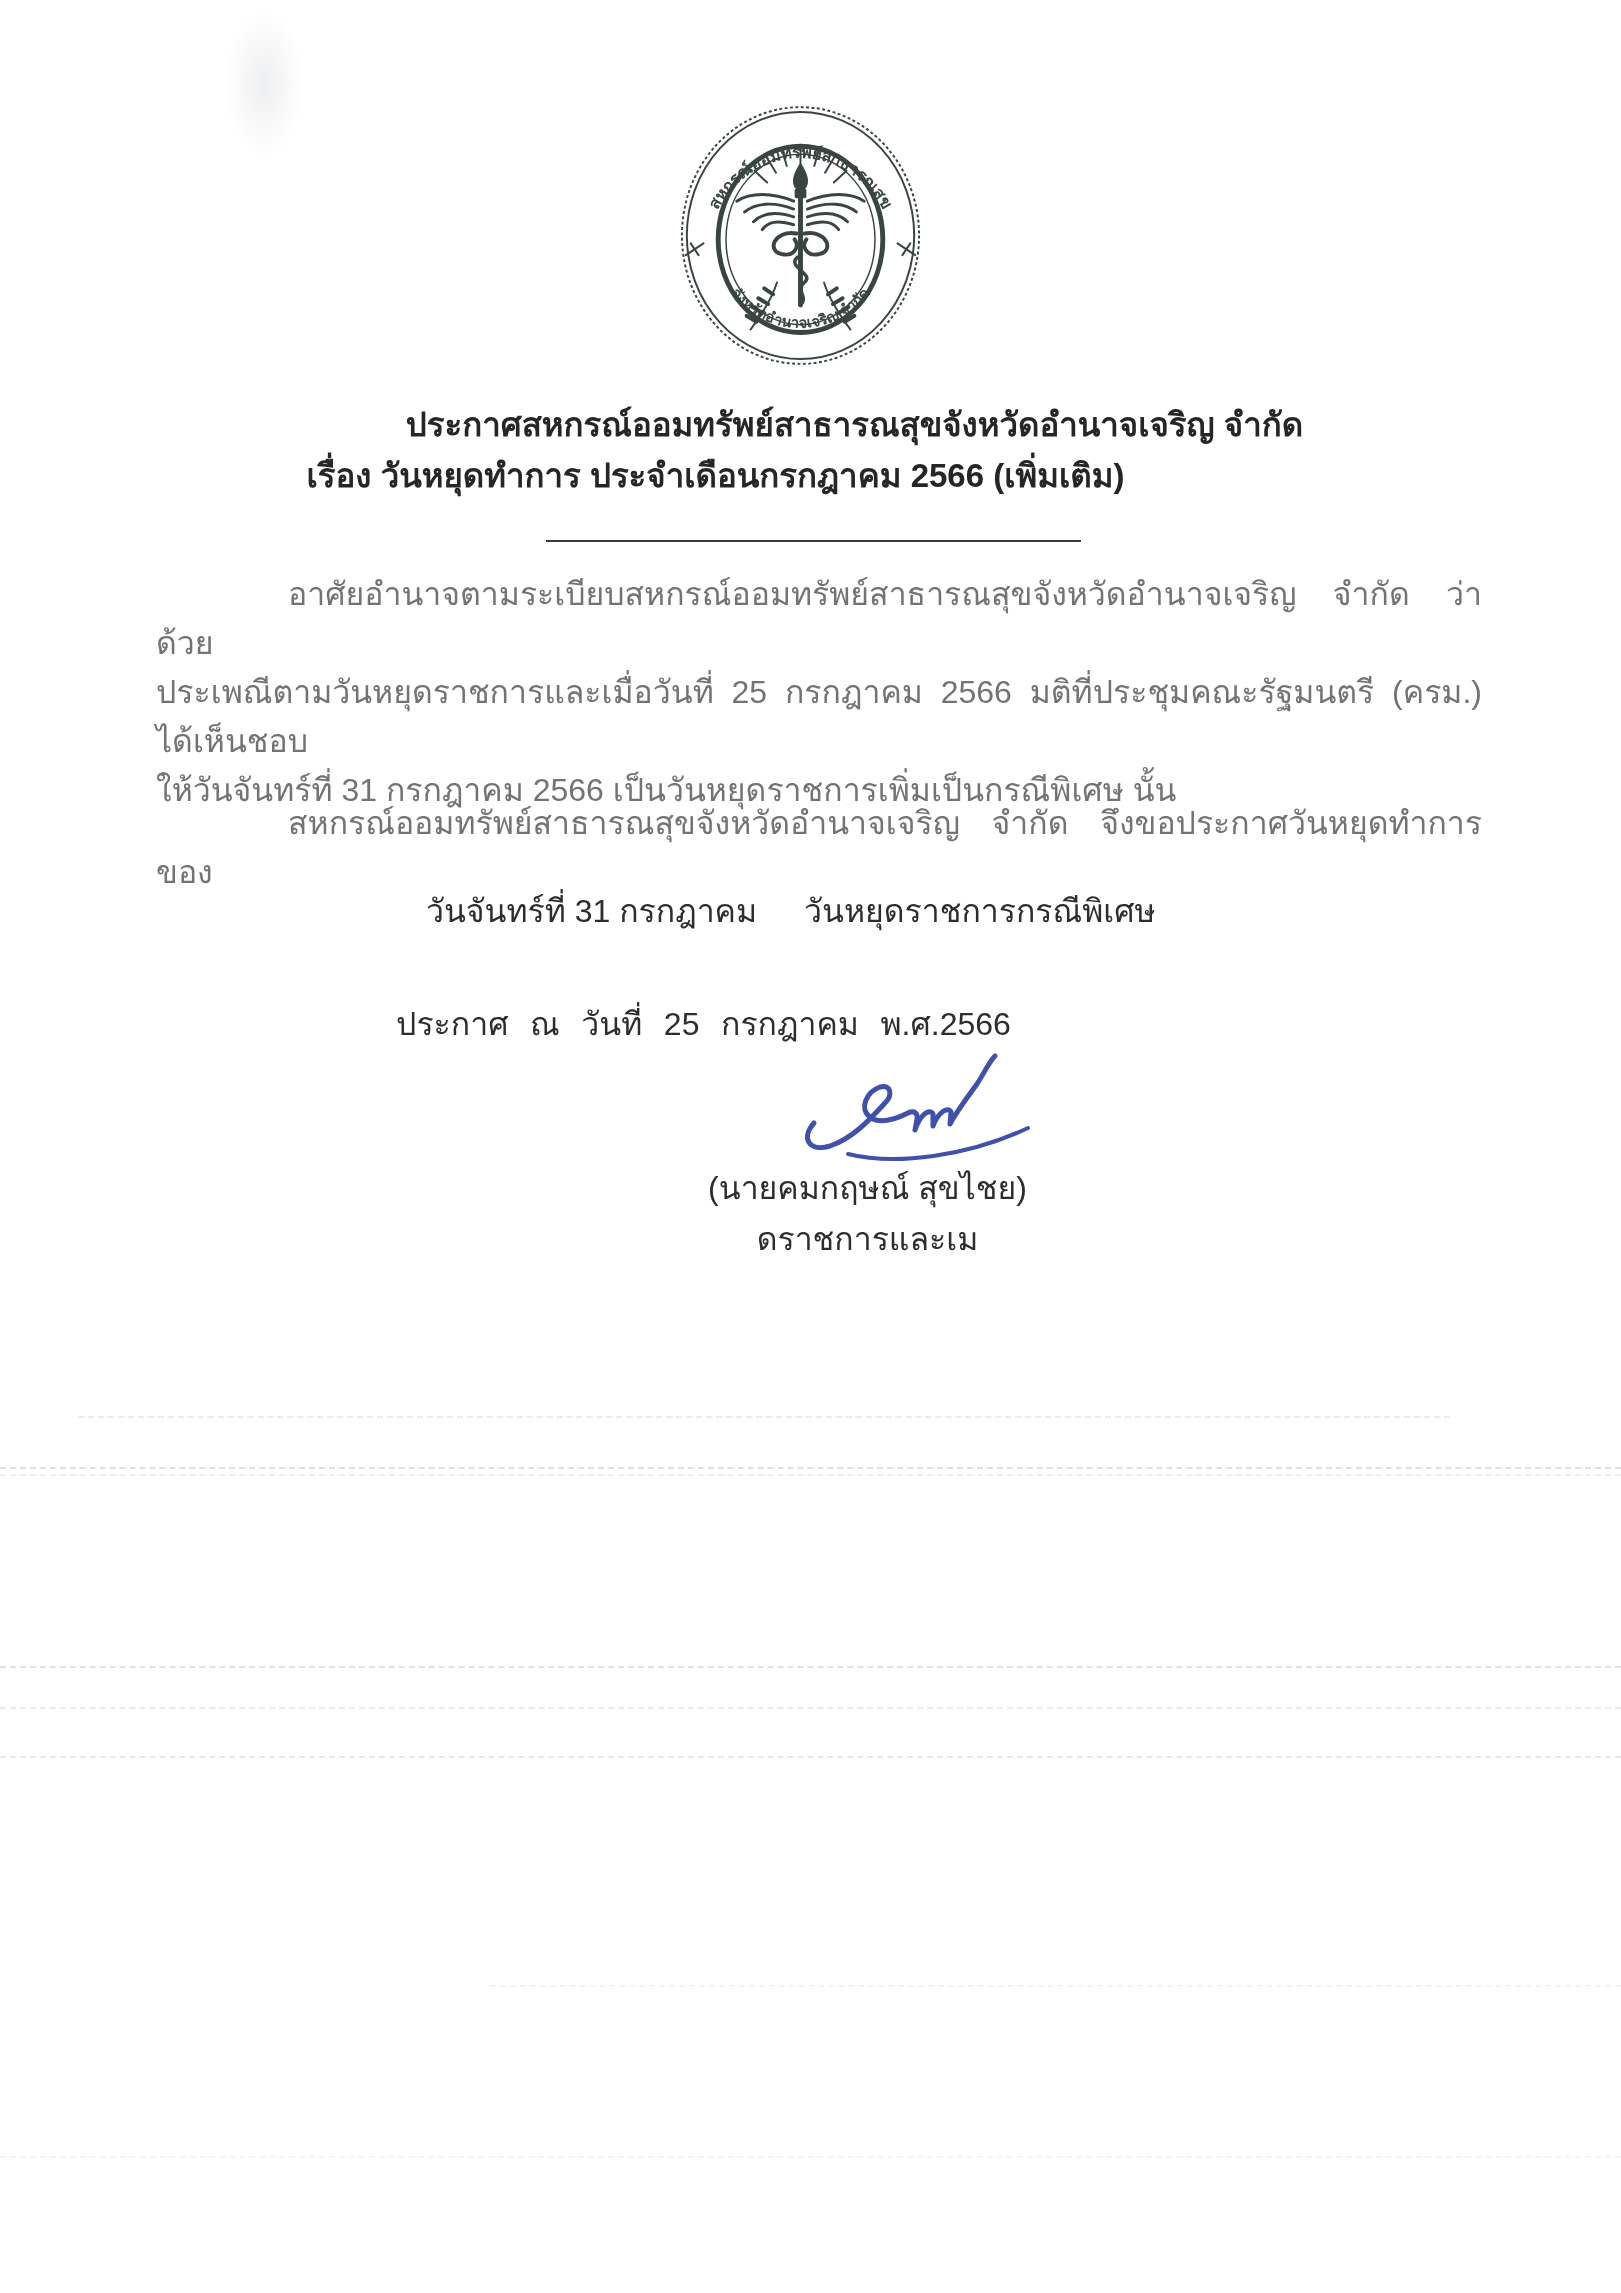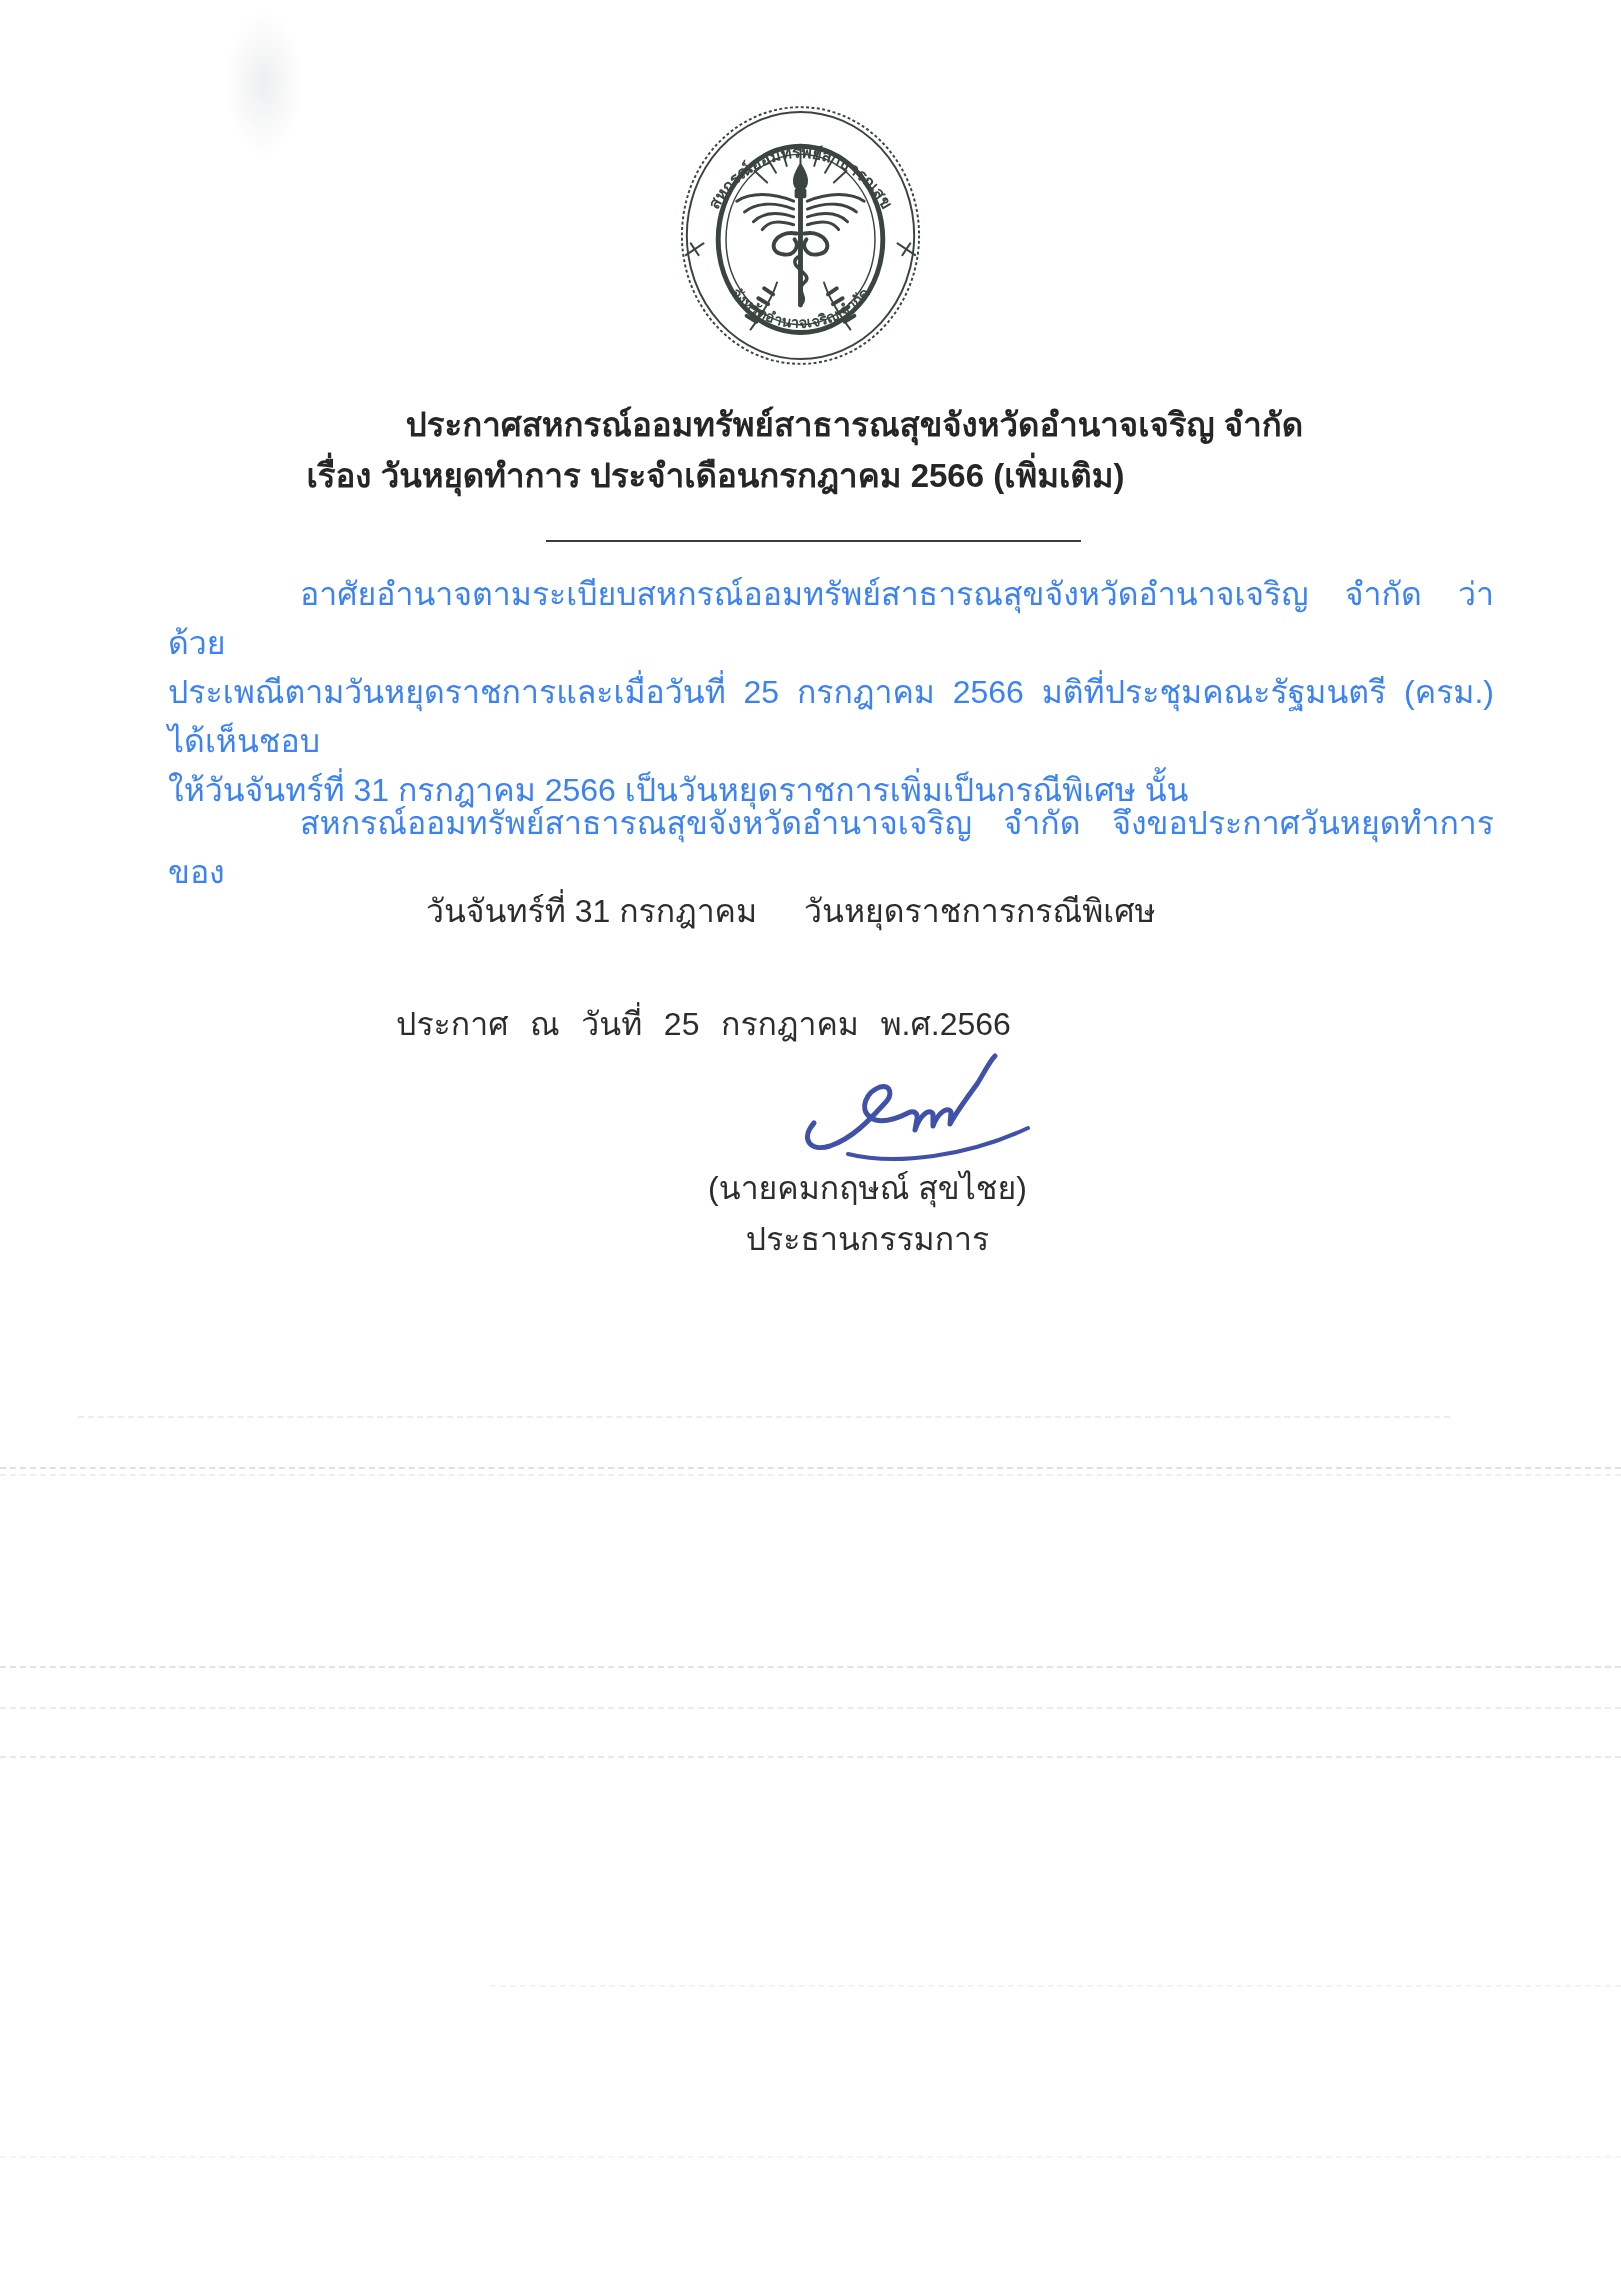--- a/index.html
+++ b/index.html
@@ -15,21 +15,21 @@
 
   
   .doc-title { left:0; top:400px; width:1621px; text-align:center;
     font-size:33px; font-weight:bold; line-height:49px; color:#262626;margin-left:44px; }
   .doc-subject { left:0; top:451px; width:1431px; text-align:center;
     font-size:33px; font-weight:bold; line-height:49px; color:#262626; }
   .divider { left:546px; top:540px; width:535px; height:0;
     border-top:2.9px solid #3b3b3b; }
 
   
-  .bodycol { left:168px; width:1326px; font-size:32px; line-height:49px; color:#3b82f6; }
+  .bodycol { left:156px; width:1326px; font-size:32px; line-height:49px; color:#737373; }
   .p1 { top:570px; }
   .p2 { top:799px; }
   .line { display:block; }
   .just { text-align:justify; text-align-last:justify; }
   .indent { text-indent:132px; }
 
   .holiday { left:426px; top:887px; width:1078px; font-size:32px; line-height:49px; }
   .holiday .gap { display:inline-block; width:47px; }
 
   .announce { left:0; top:1000px; width:1407px; text-align:center;
@@ -141,21 +141,21 @@
   <div class="abs announce">ประกาศ ณ วันที่ 25 กรกฎาคม พ.ศ.2566</div>
 
   <svg class="abs sig-svg" viewBox="0 0 260 120">
     <g fill="none" stroke="#3f51a8" stroke-width="5" stroke-linecap="round" stroke-linejoin="round">
       <path d="M 18,72 C 4,88 14,101 34,95 C 58,87 76,66 89,52 C 97,44 95,33 84,36 C 70,41 63,58 74,66 C 84,74 100,68 112,62 C 118,59 122,62 121,68 L 119,79 C 124,64 133,57 137,63 L 137,75 C 142,62 151,55 155,61 L 154,73 C 161,60 171,47 181,33 C 187,24 193,11 199,5"></path>
       <path d="M 52,103 C 100,115 172,105 232,77" stroke-width="4"></path>
     </g>
   </svg>
 
   <div class="abs signer s-name">(นายคมกฤษณ์ สุขไชย)</div>
-  <div class="abs signer s-role">ประธานกรรมการ</div>
+  <div class="abs signer s-role">ดราชการและเม</div>
 
   <div class="abs scanline" style="top:1416px; left:78px; width:1372px; opacity:.45;"></div>
   <div class="abs scanline" style="top:1467px; opacity:.8;"></div>
   <div class="abs scanline" style="top:1474px; opacity:.4;"></div>
   <div class="abs scanline" style="top:1666px; opacity:.75;"></div>
   <div class="abs scanline" style="top:1707px; opacity:.5;"></div>
   <div class="abs scanline" style="top:1756px; opacity:.6;"></div>
   <div class="abs scanline" style="top:1985px; left:490px; width:1131px; opacity:.3;"></div>
   <div class="abs scanline" style="top:2156px; opacity:.25;"></div>
 

